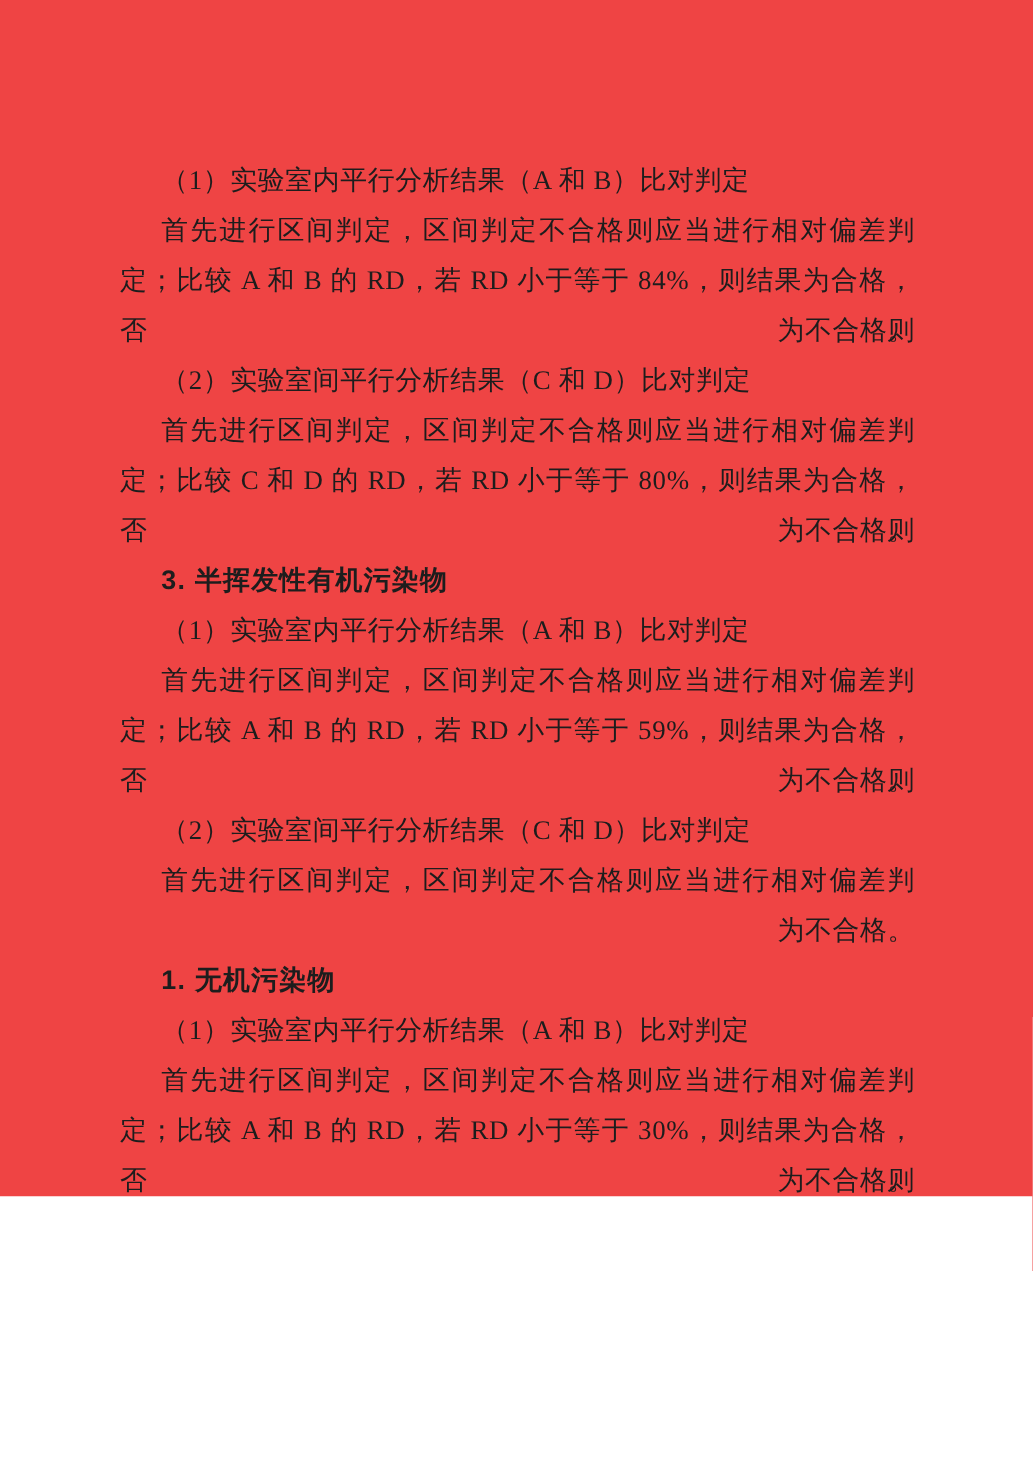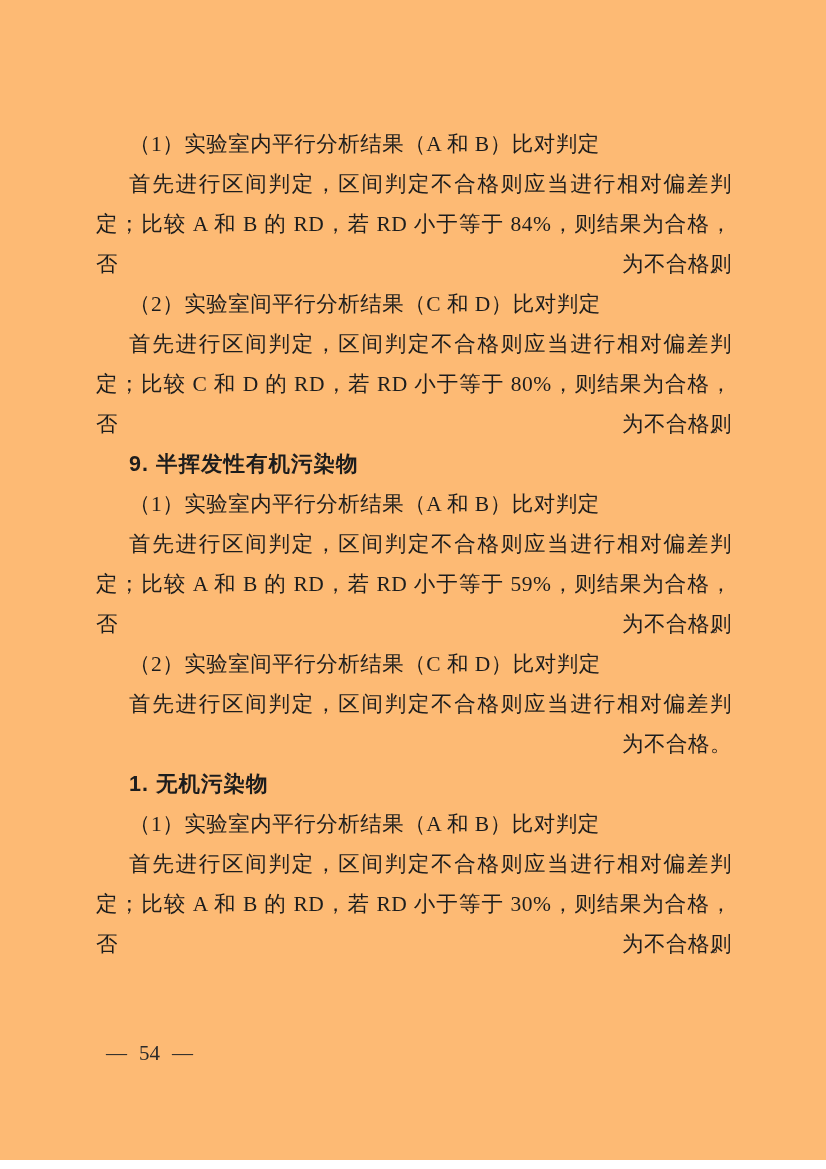--- a/index.html
+++ b/index.html
@@ -5,22 +5,22 @@
   * { margin: 0; padding: 0; box-sizing: border-box; }
   html, body { width: 826px; height: 1169px; }
   body {
     background: #ffffff;
     font-family: "Liberation Serif", "DejaVu Serif", serif;
     color: #1d1d1d;
   }
   .page {
     position: relative;
     width: 826px;
-    height: 1160px;
-    background: #fdba74;
+    height: 957px;
+    background: #ef4444;
     overflow: hidden;
   }
   .content {
     position: absolute;
     left: 96px;
     top: 124px;
     width: 636px;
   }
   .line {
     height: 40px;
@@ -75,21 +75,21 @@
 
   <div class="content" id="doc-content">
       <div class="line sub">（1）实验室内平行分析结果（A 和 B）比对判定</div>
       <div class="line body-first">首先进行区间判定，区间判定不合格则应当进行相对偏差判</div>
       <div class="line body-mid">定；比较 A 和 B 的 RD，若 RD 小于等于 84%，则结果为合格，否则</div>
       <div class="line body-last">为不合格。</div>
       <div class="line sub">（2）实验室间平行分析结果（C 和 D）比对判定</div>
       <div class="line body-first">首先进行区间判定，区间判定不合格则应当进行相对偏差判</div>
       <div class="line body-mid">定；比较 C 和 D 的 RD，若 RD 小于等于 80%，则结果为合格，否则</div>
       <div class="line body-last">为不合格。</div>
-      <div class="line h2">9. 半挥发性有机污染物</div>
+      <div class="line h2">3. 半挥发性有机污染物</div>
       <div class="line sub">（1）实验室内平行分析结果（A 和 B）比对判定</div>
       <div class="line body-first">首先进行区间判定，区间判定不合格则应当进行相对偏差判</div>
       <div class="line body-mid">定；比较 A 和 B 的 RD，若 RD 小于等于 59%，则结果为合格，否则</div>
       <div class="line body-last">为不合格。</div>
       <div class="line sub">（2）实验室间平行分析结果（C 和 D）比对判定</div>
       <div class="line body-first">首先进行区间判定，区间判定不合格则应当进行相对偏差判</div>
       <div class="line body-last">为不合格。</div>
       <div class="line h2">1. 无机污染物</div>
       <div class="line sub">（1）实验室内平行分析结果（A 和 B）比对判定</div>
       <div class="line body-first">首先进行区间判定，区间判定不合格则应当进行相对偏差判</div>

